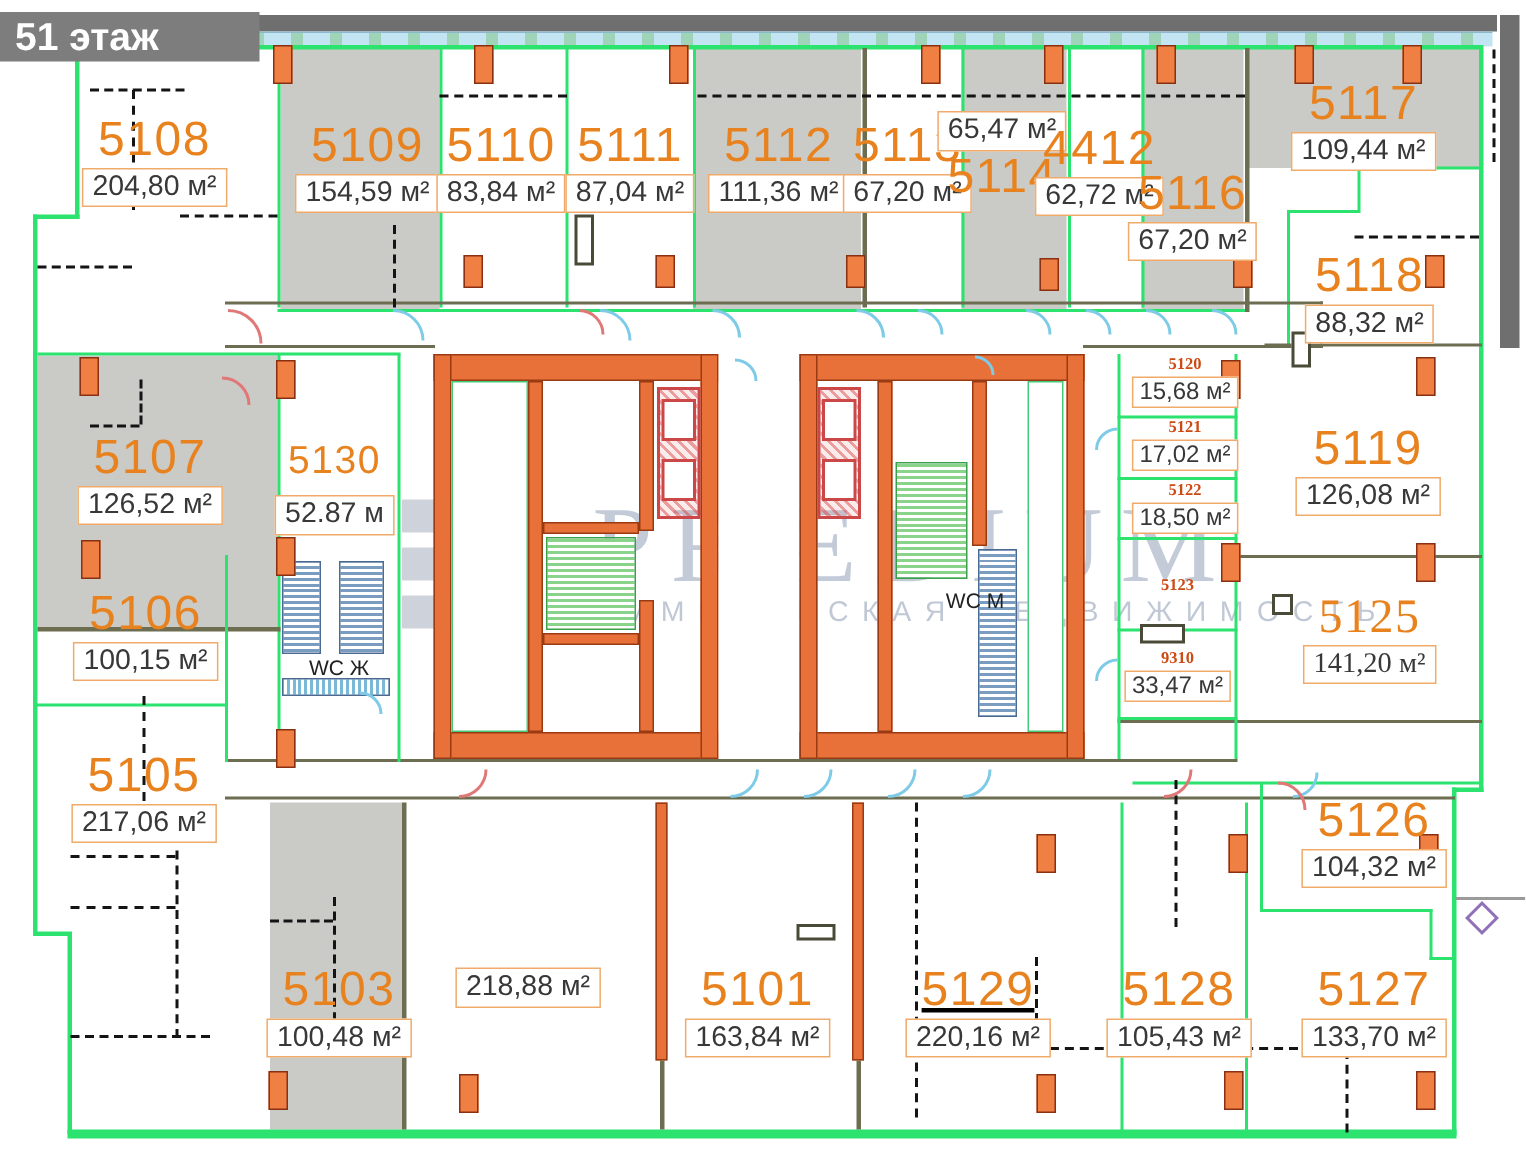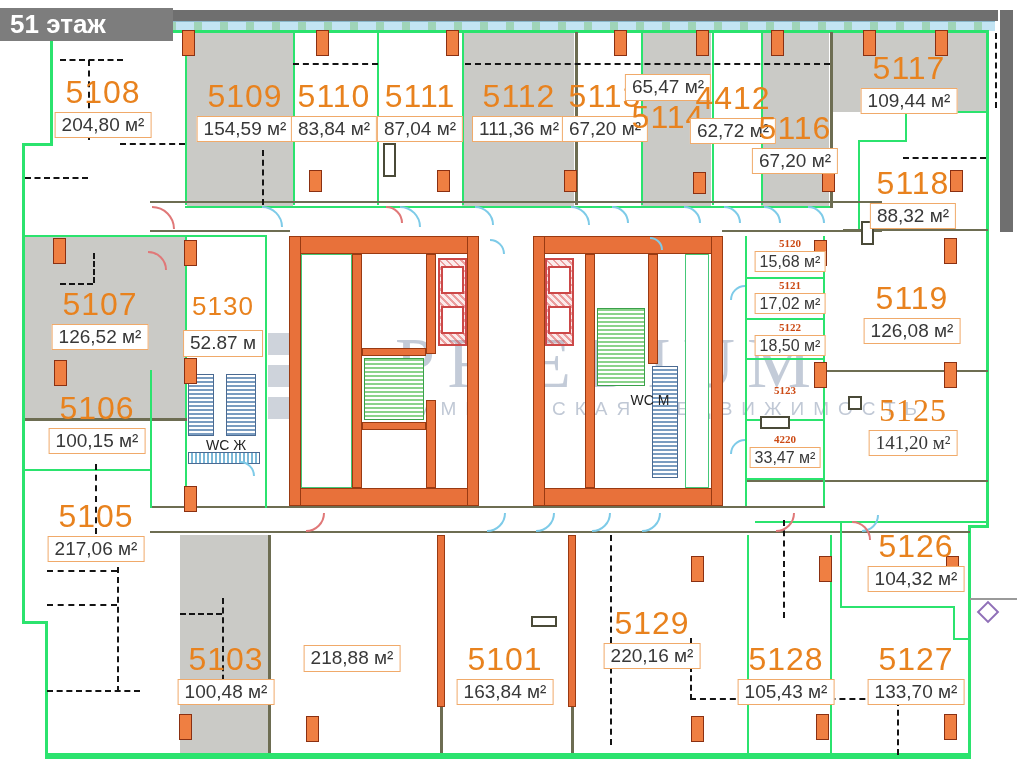--- a/index.html
+++ b/index.html
@@ -327,40 +327,40 @@
     <div class="abox">17,02 м²</div>
   </div>
   <div class="lbl sm" style="left:790px;top:322px;">
     <div class="num">5122</div>
     <div class="abox">18,50 м²</div>
   </div>
   <div class="lbl sm" style="left:785px;top:385px;">
     <div class="num">5123</div>
   </div>
   <div class="lbl sm" style="left:785px;top:434px;">
-    <div class="num">4220</div>
+    <div class="num">9310</div>
     <div class="abox">33,47 м²</div>
   </div>
   <div class="lbl" style="left:913px;top:394px;font-family:Liberation Serif, serif;">
     <div class="num">5125</div>
     <div class="abox">141,20 м²</div>
   </div>
   <div class="lbl" style="left:916px;top:530px;">
     <div class="num">5126</div>
     <div class="abox">104,32 м²</div>
   </div>
   <div class="lbl" style="left:916px;top:643px;">
     <div class="num">5127</div>
     <div class="abox">133,70 м²</div>
   </div>
   <div class="lbl" style="left:786px;top:643px;">
     <div class="num">5128</div>
     <div class="abox">105,43 м²</div>
   </div>
-  <div class="lbl" style="left:652px;top:607px;">
+  <div class="lbl" style="left:652px;top:643px;text-decoration:underline;">
     <div class="num">5129</div>
     <div class="abox">220,16 м²</div>
   </div>
   <div class="lbl" style="left:505px;top:643px;">
     <div class="num">5101</div>
     <div class="abox">163,84 м²</div>
   </div>
   <div class="lbl" style="left:352px;top:643px;">
     <div class="abox">218,88 м²</div>
   </div>

